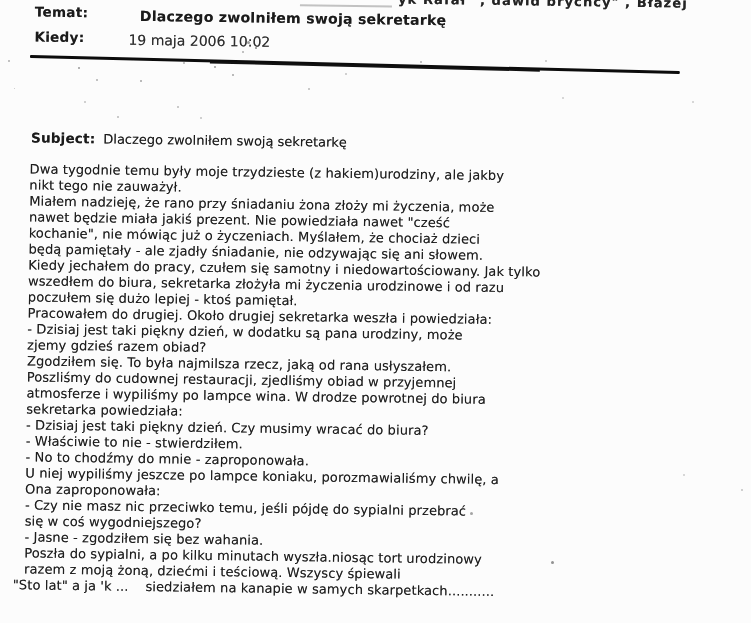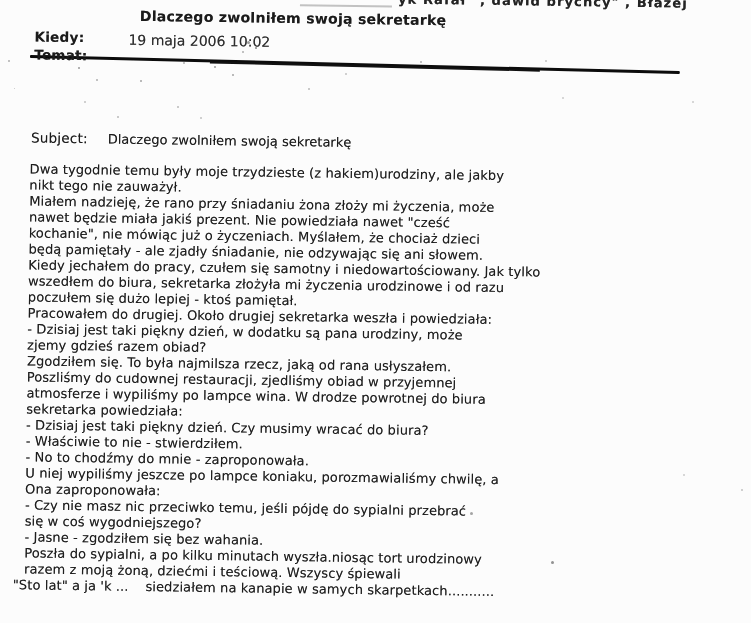--- a/index.html
+++ b/index.html
@@ -12,36 +12,36 @@
     transform:rotate(0.8deg);transform-origin:0 0;}
   
   .top-frag{
     position:absolute;left:398px;top:-13px;font-size:13px;line-height:14px;
     font-weight:700;letter-spacing:1.1px;white-space:pre;color:#242424;
   }
   .top-smear{position:absolute;left:300px;top:0;width:92px;height:2px;
     background:#555;opacity:.35;}
   
   .hdr-label{position:absolute;font-weight:700;font-size:13.5px;letter-spacing:.3px;}
-  .hdr-label.r1{left:35px;top:3px;margin-top:43px;}
+  .hdr-label.r1{left:35px;top:3px;}
   .hdr-label.r2{left:35px;top:28px;}
   .hdr-value{position:absolute;font-size:14px;}
   .hdr-value.r1{left:140px;top:6px;font-weight:700;letter-spacing:.3px;}
   .hdr-value.r2{left:129px;top:30px;color:#2e2e2e;}
   
   .divider{
     position:absolute;left:30px;top:54.5px;width:650px;height:3.4px;
     background:#0c0c0c;transform:rotate(1.42deg);transform-origin:left center;
     border-radius:1px;
   }
   .divider::after{content:"";position:absolute;left:180px;top:1.5px;width:330px;
     height:2.4px;background:#111;}
   
   .subject-row{position:absolute;left:33px;top:129px;font-size:13px;white-space:pre;}
-  .subject-row .lbl{font-weight:400;font-size:13.5px;letter-spacing:.2px;margin-right:20px;}
+  .subject-row .lbl{font-weight:700;font-size:13.5px;letter-spacing:.2px;margin-right:8px;}
   
   .body-block{
     position:absolute;left:32px;top:161px;font-size:13px;line-height:16px;
     white-space:pre;letter-spacing:.1px;color:#1d1d1d;
   }
   .body-line{height:16px;}
   .body-line:last-child{margin-left:-11px;}
   
   .speck{position:absolute;border-radius:50%;background:#3a3a3a;}
 </style>

